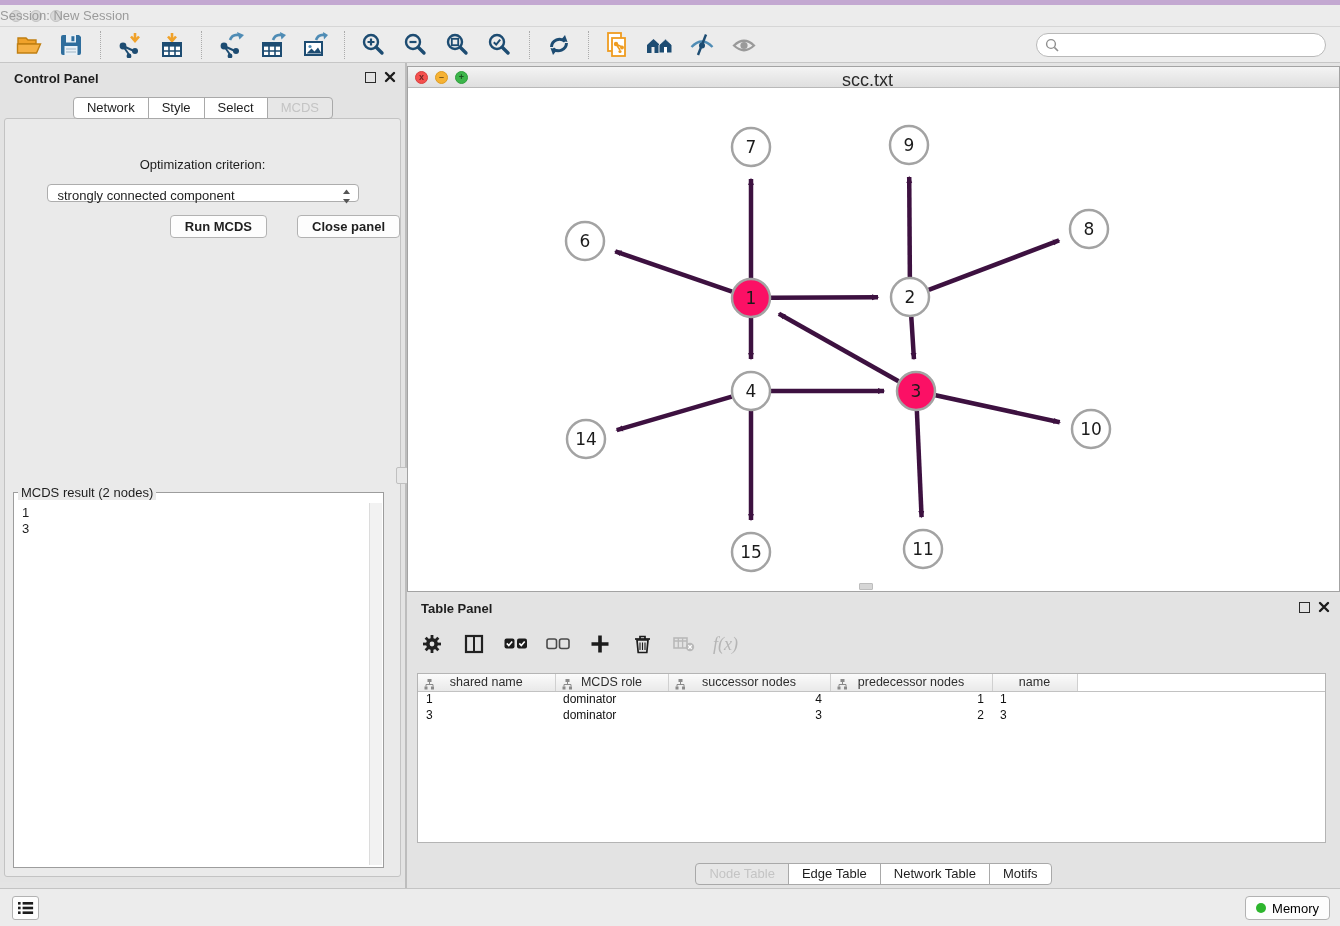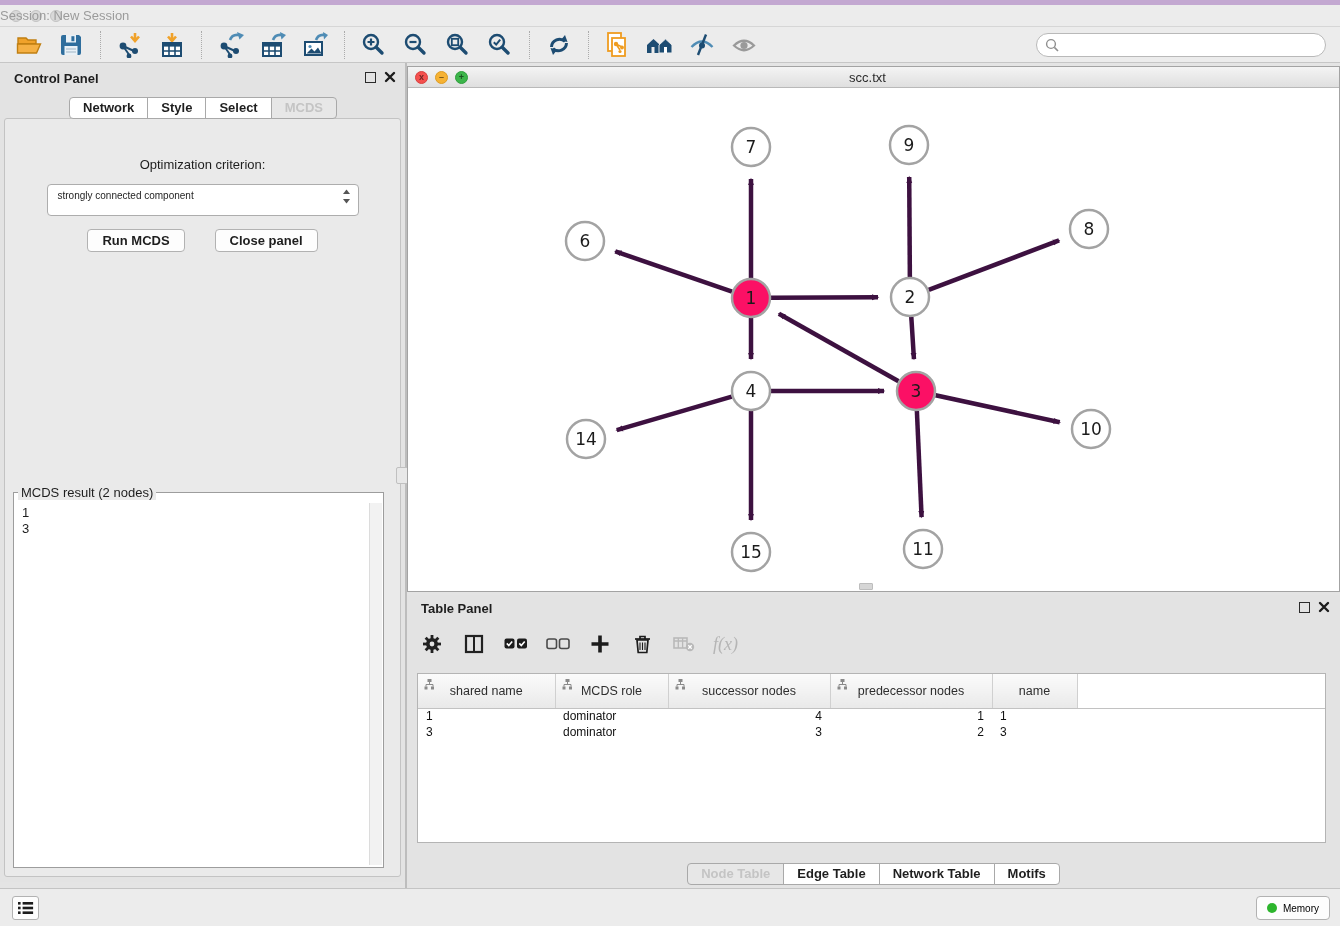--- a/index.html
+++ b/index.html
@@ -24,68 +24,68 @@
   
   .workspace { position:absolute; left:0; top:63px; width:1340px; height:825px; background:#e4e4e4; }
 
   
   .control-panel { position:absolute; left:0; top:2px; width:406px; bottom:6px; background:#e3e3e3; }
   .panel-header { position:relative; height:26px;font-weight:bold; }
   .panel-header .panel-title { position:absolute; left:14px; top:6px; font-size:13px; color:#1e1e1e; }
   .panel-header .hdr-btns { position:absolute; right:10px; top:6px; display:flex; gap:8px; align-items:center; }
   .float-box { width:11px; height:11px; border:1.6px solid #2b2b2b; background:transparent; display:inline-block; }
   .tabs-row { display:flex; justify-content:center; margin-top:6px; position:relative; z-index:2; }
-  .tab { font-size:13px; font-weight:700; padding:2px 13px 3px; background:#fff; border:1px solid #a9a9a9; margin-left:-1px; cursor:pointer; color:#1e1e1e; }
+  .tab { font-size:13px; font-weight:400; padding:2px 13px 3px; background:#fff; border:1px solid #a9a9a9; margin-left:-1px; cursor:pointer; color:#1e1e1e; }
   .tab:first-child { border-radius:4px 0 0 4px; margin-left:0; }
   .tab:last-child { border-radius:0 4px 4px 0; }
   .tab.active { background:#e7e7e7; color:#c4c4c4; }
   .cp-content { position:absolute; left:4px; right:5px; top:53px; bottom:5px; background:#eaeaea; border:1px solid #c3c3c3; border-radius:3px; }
   .opt-label { text-align:center; margin-top:38px; font-size:13px; }
-  .select-box { position:relative; margin:12px auto 0; width:312px; height:32px; background:#fff; border:1px solid #adadad; border-radius:4px; font-size:10px; line-height:21px; padding-left:10px; cursor:pointer; }
-  .btn-row { display:flex; justify-content:center; gap:30px; margin-top:13px; }
+  .select-box { position:relative; margin:12px auto 0; width:312px; height:18px; background:#fff; border:1px solid #adadad; border-radius:4px; font-size:13px; line-height:21px; padding-left:10px; cursor:pointer; }
+  .btn-row { display:flex; justify-content:flex-end; gap:30px; margin-top:13px; }
   .push-btn { font-size:13px; font-weight:600; background:#fdfdfd; border:1px solid #b2b2b2; border-radius:4px; padding:3px 14px; cursor:pointer; color:#1e1e1e; }
   .result-fieldset { position:absolute; left:8px; width:371px; top:373px; bottom:8px; border:1px solid #9d9d9d; background:#fff; }
   .result-legend { position:absolute; left:4px; top:-8px; background:#eaeaea; padding:0 3px; font-size:13px; }
   .result-body { position:absolute; left:2px; right:16px; top:10px; bottom:2px; background:#fff; font-size:13px; line-height:16px; padding:2px 6px; overflow:hidden; }
   .result-scroll { position:absolute; right:1px; top:10px; bottom:2px; width:13px; background:#f2f2f2; border-left:1px solid #dcdcdc; }
 
   
   .v-splitter { position:absolute; left:405px; top:0; bottom:0; width:2px; background:#bdbdbd; }
   .v-handle { position:absolute; left:396px; top:404px; width:13px; height:17px; background:#e8e8e8; border:1px solid #c0c0c0; border-radius:2px; }
 
   
   .network-window { position:absolute; left:407px; top:3px; width:933px; height:526px; border:1px solid #a3a3a3; background:#fff; }
   .nw-titlebar { position:relative; height:21px; background:linear-gradient(#f4f4f4,#dfdfdf); border-bottom:1px solid #b9b9b9; }
-  .nw-title { position:absolute; left:0; right:12px; top:3px; text-align:center; font-size:13px; color:#2b2b2b; }
+  .nw-title { position:absolute; left:0; right:12px; top:3px; text-align:center; font-size:18px; color:#2b2b2b; }
   .nw-lights { position:absolute; left:7px; top:4px; display:flex; gap:7px; }
   .nw-light { width:13px; height:13px; border-radius:50%; display:flex; align-items:center; justify-content:center; font-size:9px; font-weight:700; color:rgba(0,0,0,.55); line-height:1; cursor:pointer; }
   .nw-red { background:#f4504e; border:1px solid #d8403e; }
   .nw-yellow { background:#f6b233; border:1px solid #dd9c23; }
   .nw-green { background:#3cb54a; border:1px solid #2f9e3c; }
   .nw-canvas { position:relative; width:931px; height:503px; background:#fff; overflow:hidden; }
   .nw-hhandle { position:absolute; left:451px; bottom:1px; width:14px; height:7px; background:#d6d6d6; border:1px solid #bdbdbd; border-radius:1px; }
 
   
   .table-panel { position:absolute; left:407px; top:532px; width:933px; height:293px; background:#e3e3e3; }
   .tp-toolbar { display:flex; align-items:center; gap:16px; height:42px; margin:2px 0 0 12px; }
   .tp-btn { background:none; border:none; width:26px; height:26px; display:flex; align-items:center; justify-content:center; cursor:pointer; }
   .fx-label { font-family:"Liberation Serif", serif; font-style:italic; font-size:18px; color:#b5b5b5; }
   .tp-tablewrap { position:absolute; left:10px; right:14px; top:78px; height:170px; background:#fff; border:1px solid #b4b4b4; overflow:hidden; }
   table.nodetable { border-collapse:collapse; width:100%; table-layout:fixed; }
-  table.nodetable th { height:34px; background:linear-gradient(#fbfbfb,#e9e9e9); border-right:1px solid #d0d0d0; border-bottom:1px solid #c2c2c2; font-size:12.5px; font-weight:400; color:#2e2e2e; position:relative; text-align:center; }
+  table.nodetable th { height:17px; background:linear-gradient(#fbfbfb,#e9e9e9); border-right:1px solid #d0d0d0; border-bottom:1px solid #c2c2c2; font-size:12.5px; font-weight:400; color:#2e2e2e; position:relative; text-align:center; }
   table.nodetable th.filler { background:#fff; border-right:none; }
   table.nodetable th .hier-icon { position:absolute; left:6px; top:5px; }
   table.nodetable td { height:16px; font-size:12px; padding:0 8px; color:#111; }
   td.al { text-align:left; } td.ar { text-align:right; }
   .tp-tabs-row { position:absolute; left:0; right:0; top:262px; display:flex; justify-content:center;align-items:center; }
 
   
   .statusbar { position:absolute; left:0; top:888px; width:1340px; height:38px; background:#ececec; border-top:1px solid #c4c4c4; }
   .list-btn { position:absolute; left:12px; top:7px; width:27px; height:24px; background:#fdfdfd; border:1px solid #b2b2b2; border-radius:3px; display:flex; align-items:center; justify-content:center; cursor:pointer; }
-  .memory-btn { position:absolute; right:10px; top:7px; height:24px; background:#fdfdfd; border:1px solid #b2b2b2; border-radius:4px; display:flex; align-items:center; gap:6px; padding:0 10px; font-size:10px; cursor:pointer; }
+  .memory-btn { position:absolute; right:10px; top:7px; height:24px; background:#fdfdfd; border:1px solid #b2b2b2; border-radius:4px; display:flex; align-items:center; gap:6px; padding:0 10px; font-size:13px; cursor:pointer; }
   .mem-dot { width:10px; height:10px; border-radius:50%; background:#2db52d; }
 
   svg { display:block; }
 </style>
 </head>
 <body>
 
 <div class="accent-strip"></div>
 
 <div class="titlebar">

